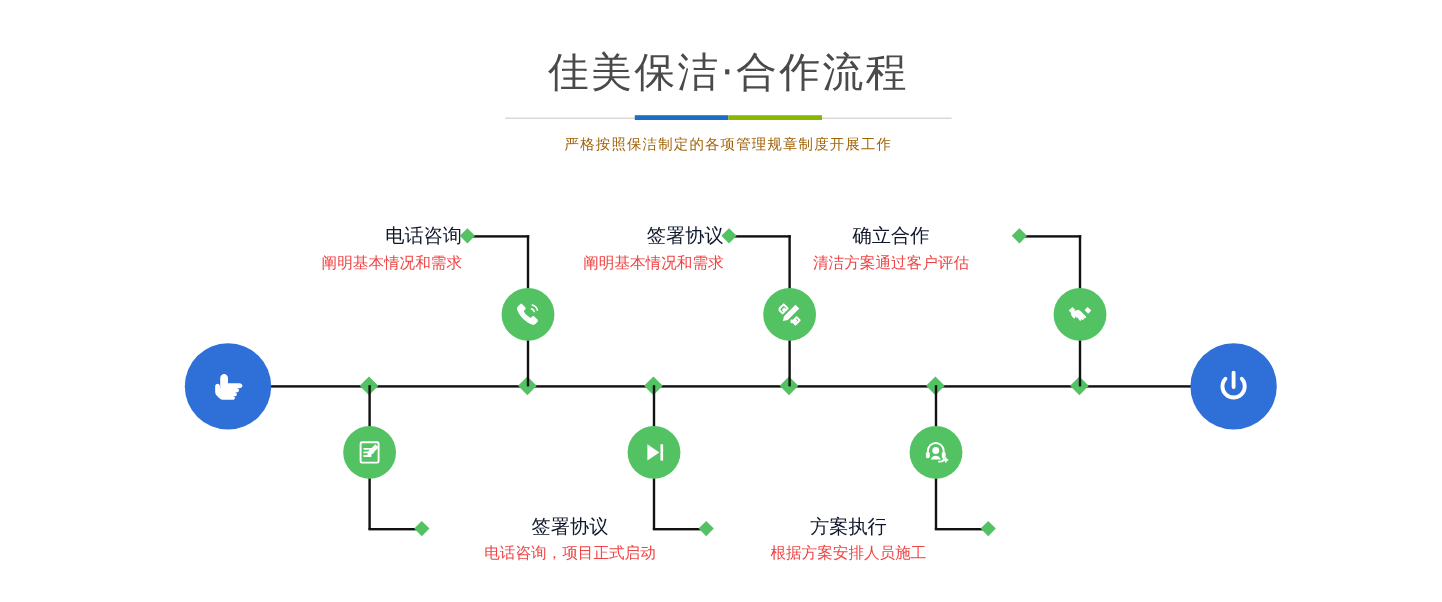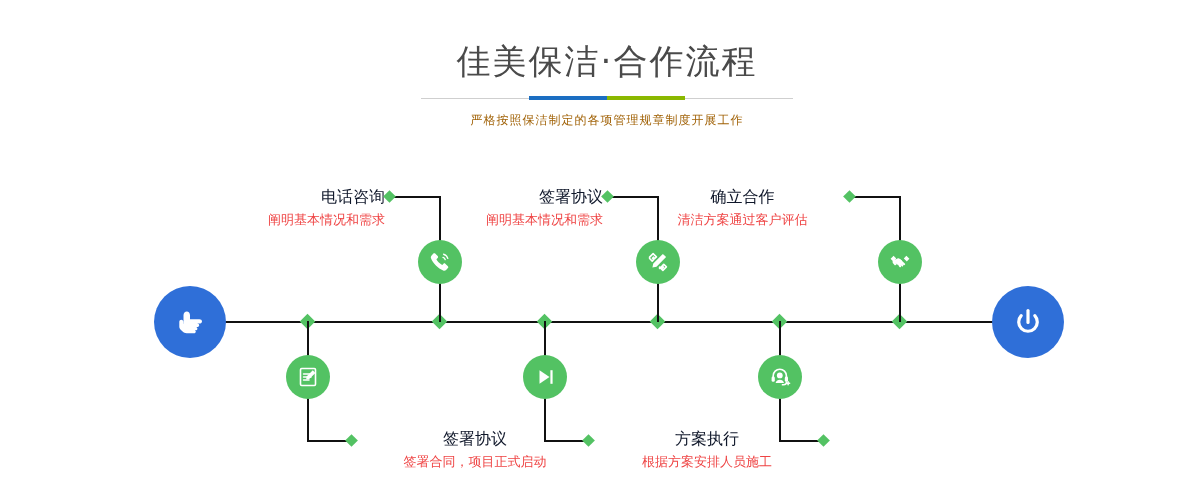--- a/index.html
+++ b/index.html
@@ -166,21 +166,21 @@
         <rect x="5.5" y="4.5" width="15" height="17" rx="1.2" fill="none" stroke="#ffffff" stroke-width="1.6"></rect>
         <line x1="8.5" y1="10" x2="15" y2="10" stroke="#ffffff" stroke-width="1.5" stroke-linecap="round"></line>
         <line x1="8.5" y1="13" x2="16" y2="13" stroke="#ffffff" stroke-width="1.5" stroke-linecap="round"></line>
         <line x1="8.5" y1="16" x2="14" y2="16" stroke="#ffffff" stroke-width="1.5" stroke-linecap="round"></line>
         <path fill="#ffffff" d="M17.8 6.3l2.6 2.6-6.2 6.2-3.1.5.5-3.1 6.2-6.2z"></path>
       </svg>
     </span>
   </div>
   <div class="label down" style="left:355px; top:428px; width:240px;">
     <div class="lab-title">签署协议</div>
-    <div class="lab-desc">签署合同，项目正式启动</div>
+    <div class="lab-desc">电话咨询，项目正式启动</div>
   </div>
 
   <div class="diamond" style="left:652px;"></div>
   <div class="vline" style="left:657px; top:196px; height:126px;"></div>
   <div class="hline" style="left:607px; top:196px; width:52px;"></div>
   <div class="tip" style="left:603px; top:192px;"></div>
   <div class="node" style="left:636px; top:240px;">
     <span>
       <svg width="26" height="26" viewBox="0 0 26 26">
         <path fill="#ffffff" d="M17.9 4.9l3.2 3.2-9.6 9.6-4.1.9.9-4.1 9.6-9.6z"></path>

